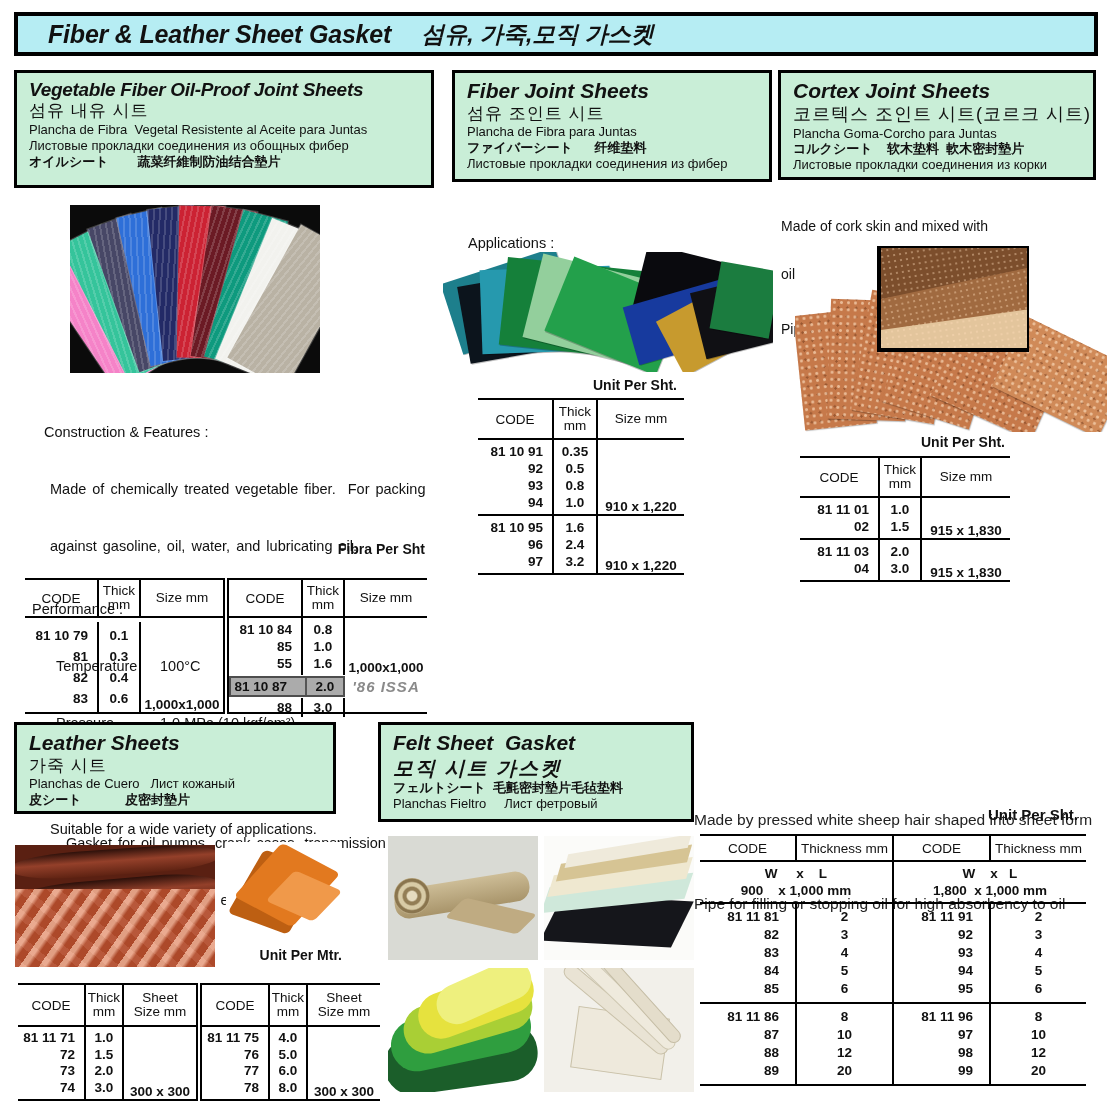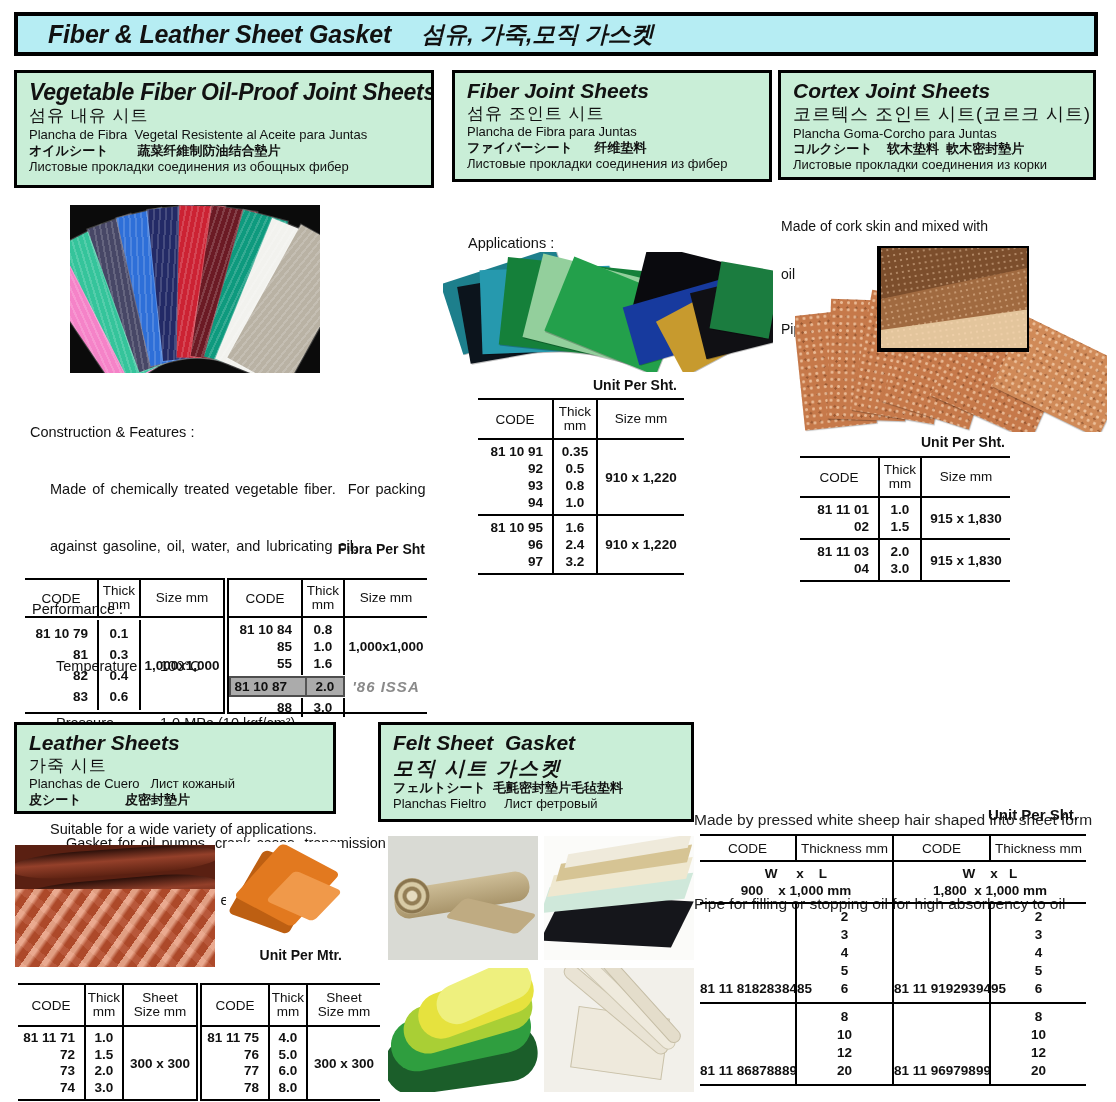--- a/index.html
+++ b/index.html
@@ -15,32 +15,32 @@
   .banner .kr{font-size:23px;font-weight:bold;font-style:italic}
 
   
   .gbox{border:3px solid #000;background:#c9eed7;padding:5px 10px 4px 12px;overflow:hidden}
   .gbox div{white-space:pre;line-height:1.22}
   .gt{font-style:italic;font-weight:bold;font-size:21px}
   .gkr{font-size:17px;letter-spacing:1px}
   .gsm{font-size:13px}
   .gsm.b{font-weight:bold}
   #veg-box{left:14px;top:70px;width:420px;height:118px}
-  #veg-box .gt{font-size:23px;letter-spacing:-.3px}
+  #veg-box .gt{font-size:19px;letter-spacing:-.3px}
   #fiber-box{left:452px;top:70px;width:320px;height:112px}
   #cortex-box{left:778px;top:70px;width:318px;height:110px}
   #cortex-box .gkr{font-size:18px}
   #leather-box{left:14px;top:722px;width:322px;height:92px}
   #felt-box{left:378px;top:722px;width:316px;height:100px}
   #felt-box .gkr{font-size:20px;font-weight:bold;font-style:italic;letter-spacing:2px}
 
   
   .txt{font-size:14.5px;line-height:19px;white-space:pre}
   #veg-text{left:30px;top:385px;width:412px}
-  #veg-text .lbl{}
+  #veg-text .lbl{margin-left:14px}
   #veg-text .ln{margin-left:20px;word-spacing:2px}
   #veg-text .sec{margin-left:2px;margin-top:6px}
   #veg-text .perf{margin-left:26px}
   #veg-text .perf .pl{display:inline-block;width:104px}
   #veg-text .app1{margin-left:36px;word-spacing:2px}
   #veg-text .app2{margin-left:6px;word-spacing:2px}
   #fiber-apps{left:468px;top:196px;width:310px;font-size:14.5px;line-height:19px;white-space:pre}
   #fiber-apps .ln{margin-left:30px;word-spacing:4px}
   #cortex-desc{left:781px;top:186px;width:330px;font-size:14px;line-height:16px;white-space:pre}
   #cortex-desc .p2{margin-top:7px}
@@ -57,21 +57,21 @@
   
   .cat-table{display:flex}
   .sub{border-top:2px solid #000;border-bottom:2px solid #000}
   .sub.jr{border-right:2px solid #000}
   .sub.jl{border-left:2px solid #000;margin-left:2px}
   .hd{display:flex;align-items:stretch;border-bottom:2px solid #000}
   .hc{display:flex;align-items:center;justify-content:center;font-size:13.5px;text-align:center}
   .colc{width:var(--wc)}
   .colt{width:var(--wt);border-left:2px solid #000;border-right:2px solid #000;flex-direction:column;line-height:14px}
   .cols{width:var(--ws);flex-direction:column;line-height:14px}
-  .grp{display:flex;align-items:center}
+  .grp{display:flex;align-items:flex-end}
   .grp + .grp{border-top:2px solid #000}
   .codes{width:var(--wc);display:flex;flex-direction:column;align-items:flex-end;padding:3px 9px 3px 0}
   .codes div,.thicks div{font-weight:bold;font-size:13.5px;line-height:var(--lh);white-space:pre}
   .thicks{width:var(--wt);border-left:2px solid #000;border-right:2px solid #000;display:flex;flex-direction:column;align-items:center;padding:3px 0}
   .sizec{width:var(--ws);display:flex;align-items:center;justify-content:center;font-weight:bold;font-size:13.5px;white-space:pre}
 
   #veg-table{left:25px;top:578px;--wc:72px;--wt:44px;--ws:82px;--lh:21px}
   #veg-table .hd{height:38px}
   #veg-table .vbody{height:94px}
   #veg-right{--lh:17px}
@@ -101,21 +101,21 @@
   #felt-table{left:700px;top:834px;display:flex;border-top:2px solid #000;border-bottom:2px solid #000}
   .fhalf{--wc:95px;--wt:97px}
   .fhalf + .fhalf{border-left:2px solid #000}
   .fh-hd{display:flex;height:26px;border-bottom:2px solid #000;align-items:stretch}
   .fh-hd .fc1{width:var(--wc);display:flex;align-items:center;justify-content:center;font-size:13.5px}
   .fh-hd .fc2{width:var(--wt);border-left:2px solid #000;display:flex;align-items:center;justify-content:center;font-size:13.5px}
   .fh-size{height:42px;border-bottom:2px solid #000;display:flex;flex-direction:column;align-items:center;justify-content:center;
            font-weight:bold;font-size:13.5px;white-space:pre;line-height:17px}
   .fgrp{display:flex}
   .fgrp + .fgrp{border-top:2px solid #000}
-  .fgrp .fcodes{width:var(--wc);display:flex;flex-direction:row;align-items:flex-end;padding:4px 16px 4px 0}
+  .fgrp .fcodes{width:var(--wc);display:flex;flex-direction:column;align-items:flex-end;padding:4px 16px 4px 0}
   .fgrp .fcodes div{font-weight:bold;font-size:13.5px;line-height:18px;white-space:pre}
   .fgrp .fvals{width:var(--wt);border-left:2px solid #000;display:flex;flex-direction:column;align-items:center;padding:4px 0}
   .fgrp .fvals div{font-weight:bold;font-size:13.5px;line-height:18px}
 
   
   .photo{overflow:hidden}
   #veg-photo{left:70px;top:205px;width:250px;height:168px;background:#0b0b0b}
   .strip{position:absolute;width:46px;height:152px;box-shadow:0 0 0 1px rgba(255,255,255,.22);
          background-image:repeating-linear-gradient(100deg,rgba(255,255,255,.16) 0 2px,transparent 2px 6px)}
   #fiber-photo{left:443px;top:252px;width:330px;height:120px;background:#fff}
@@ -152,22 +152,22 @@
 
   <div class="abs banner">
     <span class="en">Fiber &amp; Leather Sheet Gasket</span>
     <span class="kr">섬유, 가죽,모직 가스켓</span>
   </div>
 
   <div class="abs gbox" id="veg-box">
     <div class="gt">Vegetable Fiber Oil-Proof Joint Sheets</div>
     <div class="gkr">섬유 내유 시트</div>
     <div class="gsm">Plancha de Fibra  Vegetal Resistente al Aceite para Juntas</div>
+    <div class="gsm">Листовые прокладки соединения из обощных фибер</div>
     <div class="gsm b">オイルシート        蔬菜纤維制防油结合墊片</div>
-    <div class="gsm">Листовые прокладки соединения из обощных фибер</div>
   </div>
 
   <div class="abs photo" id="veg-photo">
     <div class="strip" style="left:2px;top:36px;background-color:#f583c8;transform:rotate(-34deg)"></div>
     <div class="strip" style="left:22px;top:22px;background-color:#35c49b;transform:rotate(-27deg)"></div>
     <div class="strip" style="left:42px;top:12px;background-color:#474766;transform:rotate(-20deg)"></div>
     <div class="strip" style="left:63px;top:6px;background-color:#2e6fd8;transform:rotate(-13deg)"></div>
     <div class="strip" style="left:85px;top:2px;background-color:#232a66;transform:rotate(-6deg)"></div>
     <div class="strip" style="left:108px;top:1px;background-color:#cc2233;transform:rotate(1deg)"></div>
     <div class="strip" style="left:131px;top:3px;background-color:#6b1a24;transform:rotate(8deg)"></div>

